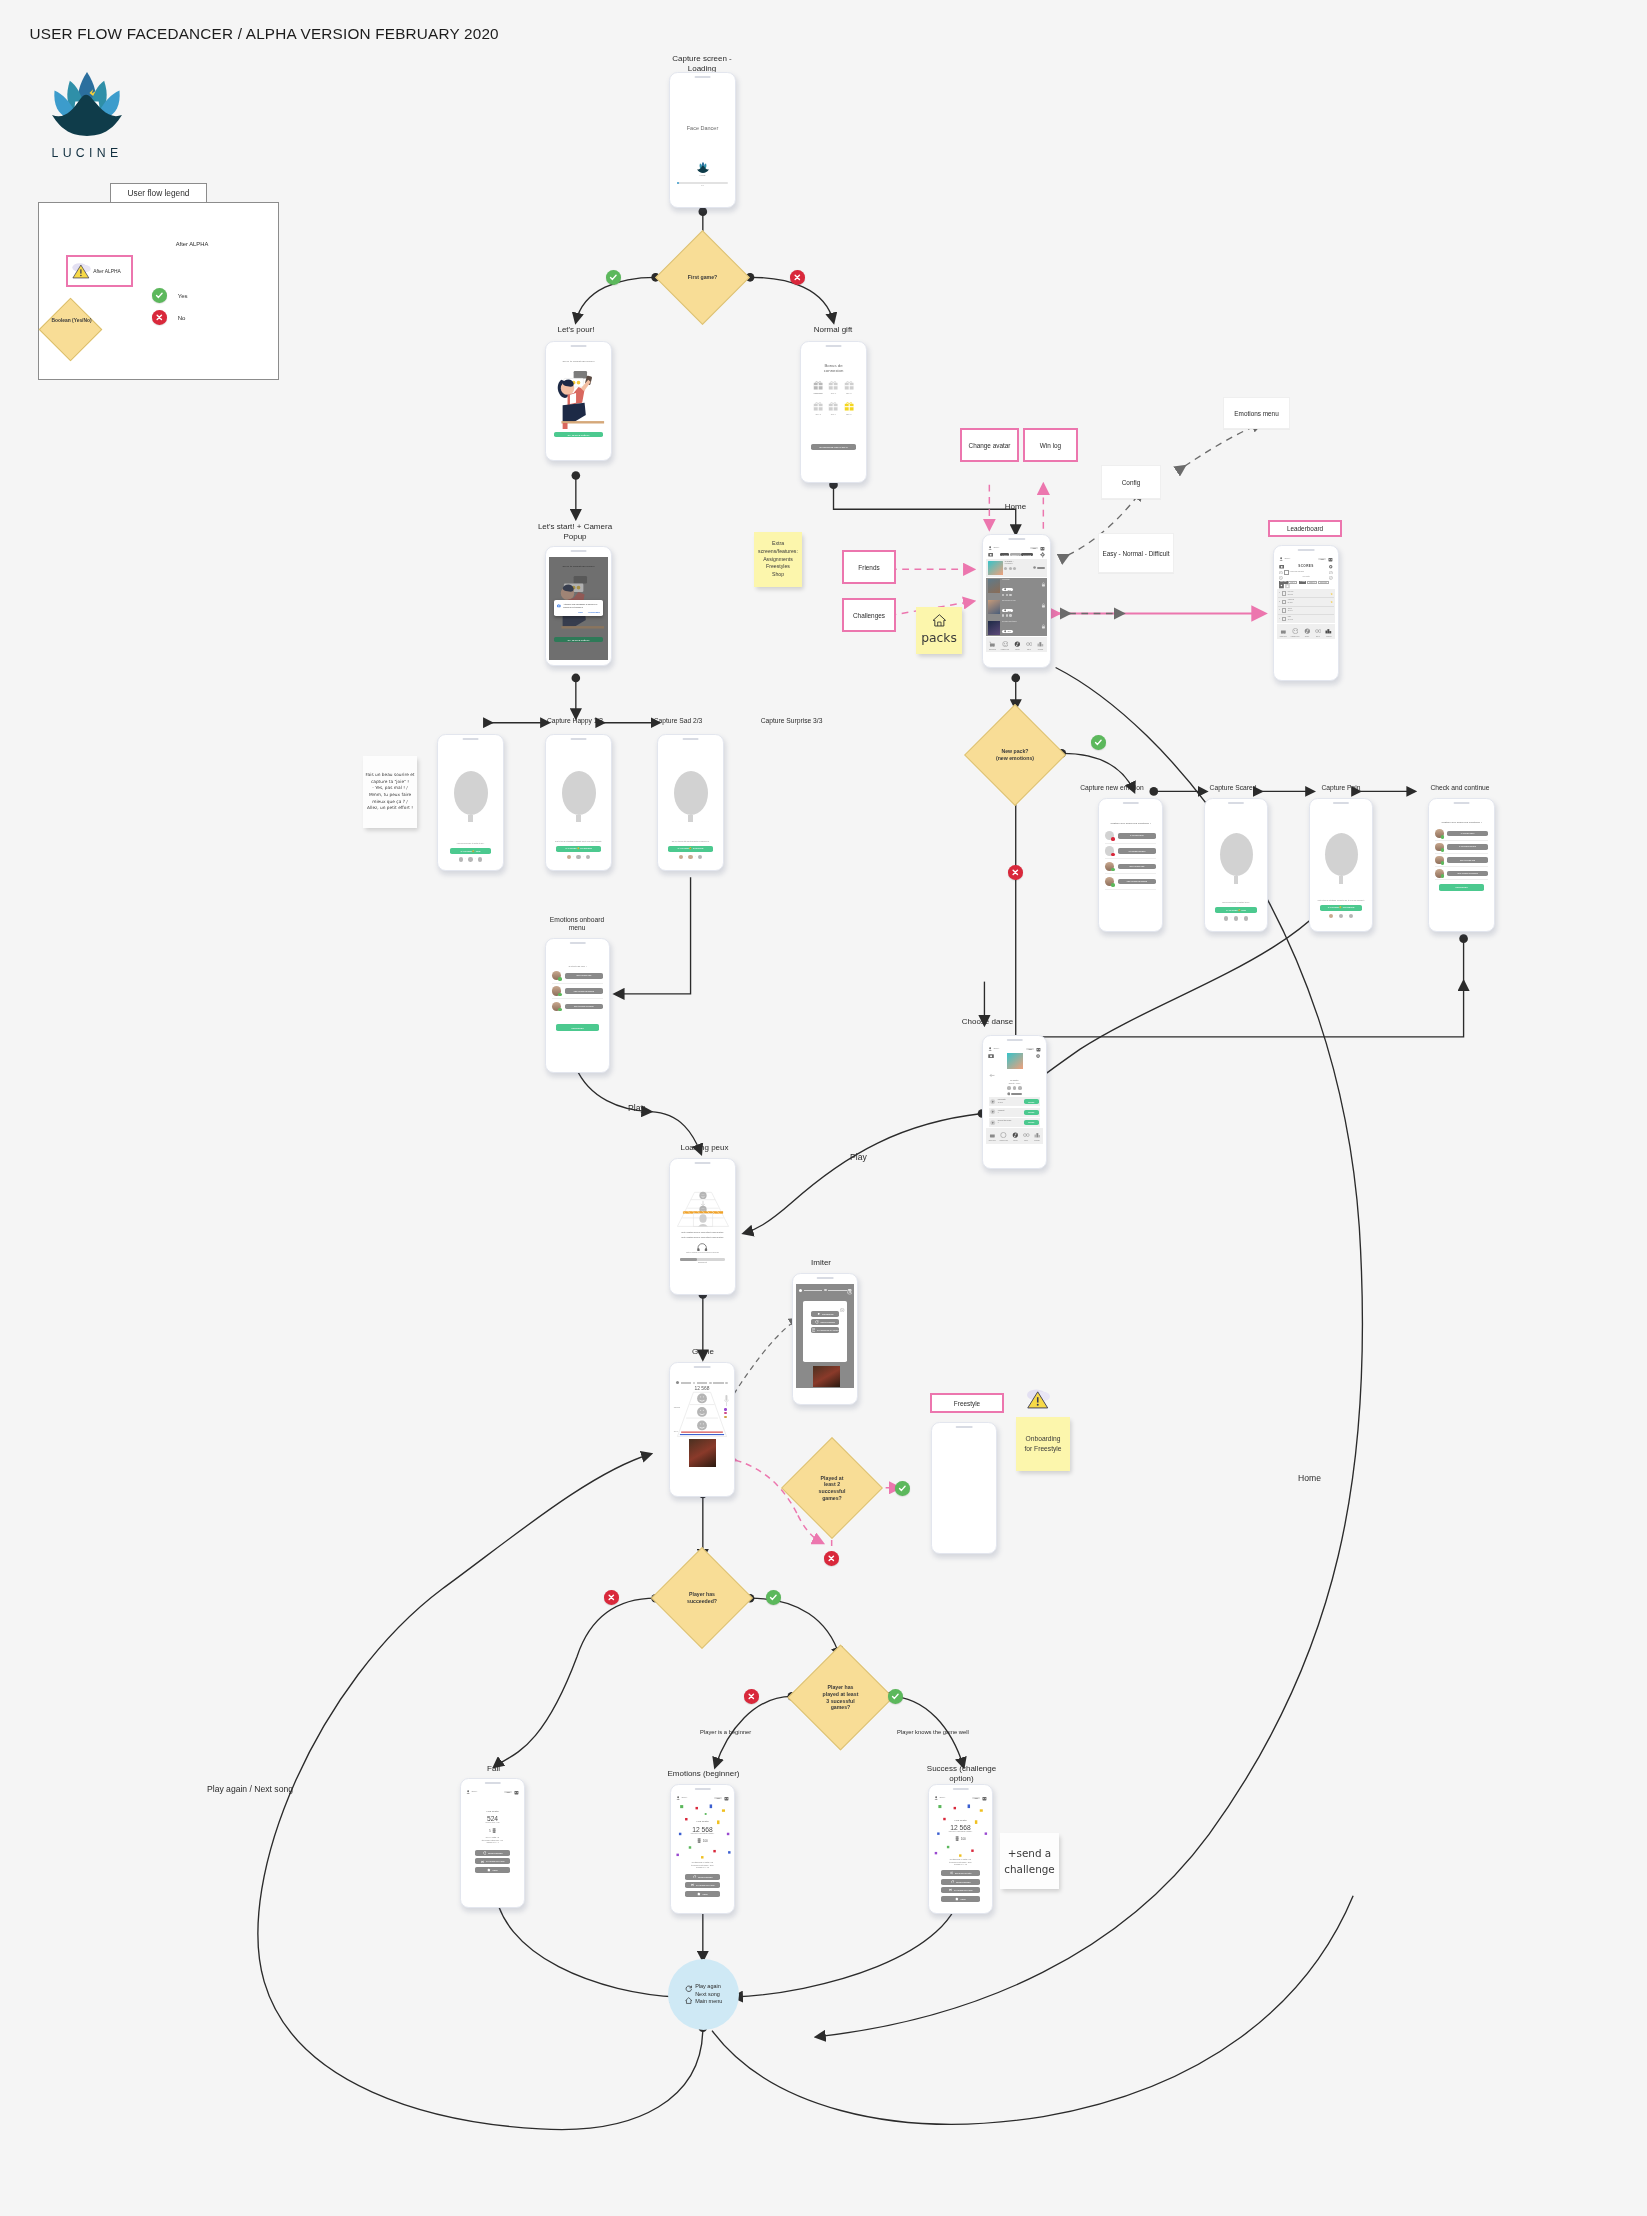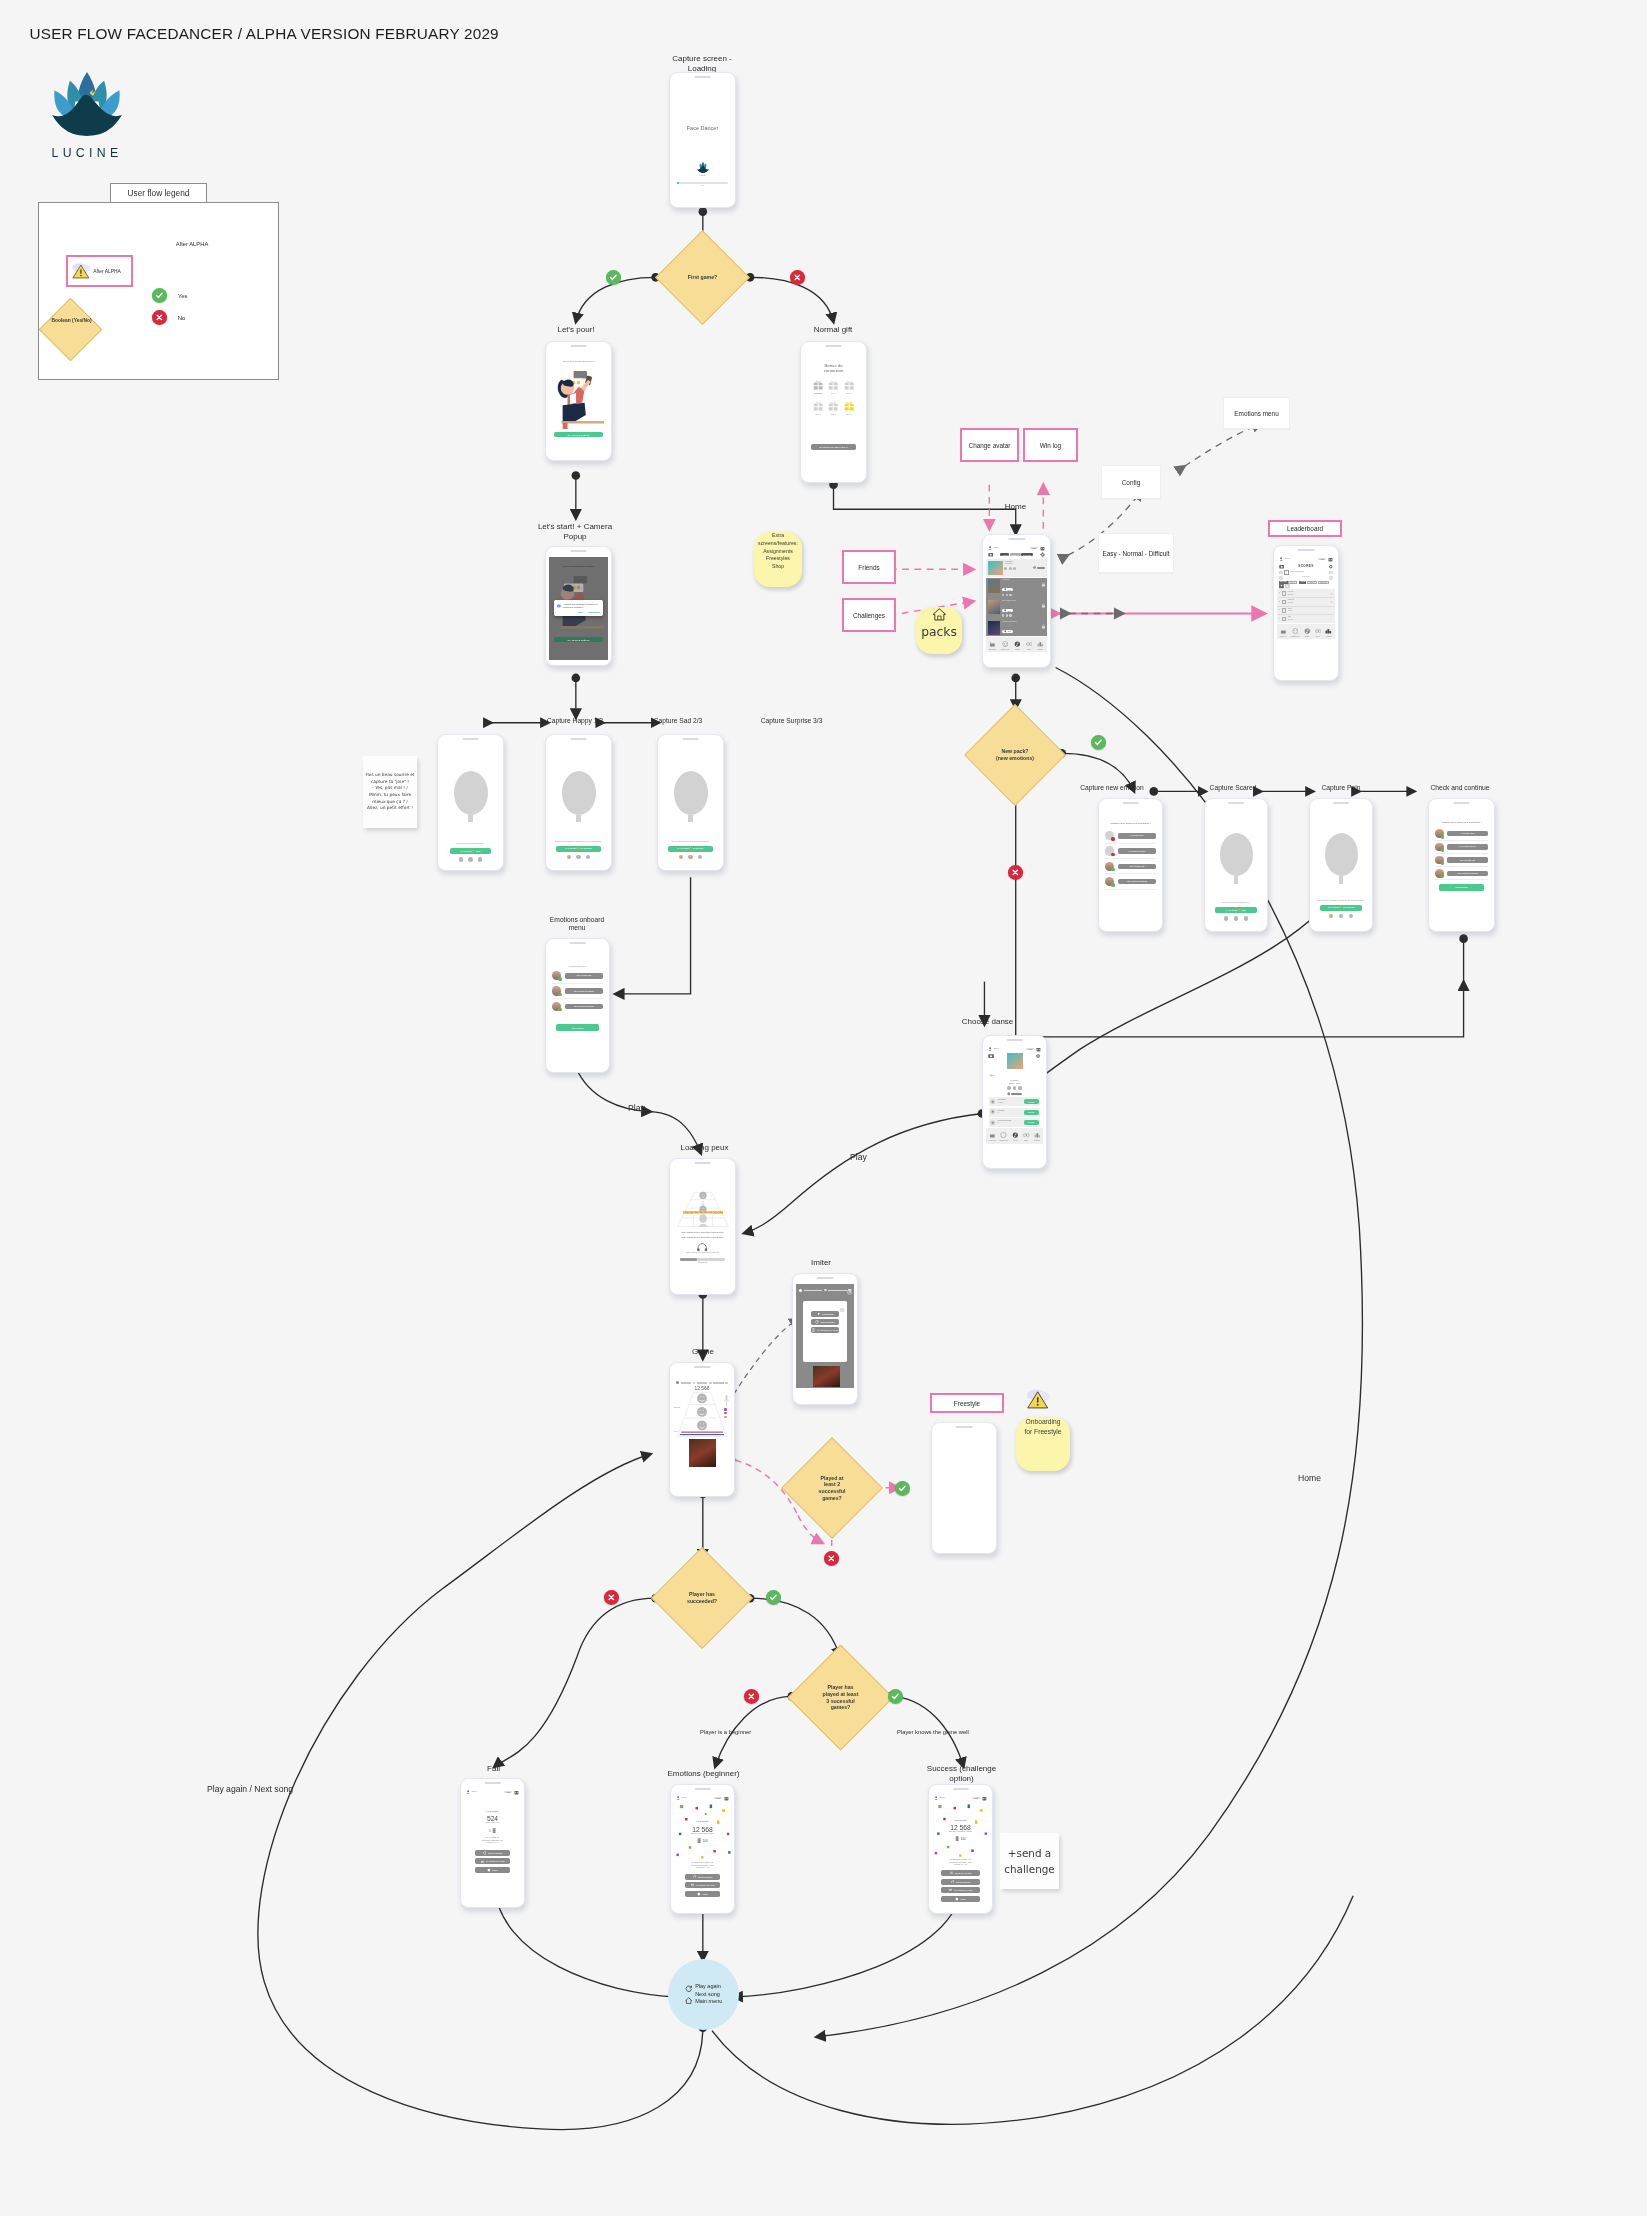--- a/index.html
+++ b/index.html
@@ -123,24 +123,23 @@
   .white-box {
     position:absolute; background:#fff; border:0.6px solid #efefef;
     display:flex; align-items:center; justify-content:center;
     font-size:6.4px; color:#2b2b2b; text-align:center; padding:1.2px;
     box-shadow:0 0.6px 0.6px rgba(0,0,0,.03);
   }
 
   
   .sticky {
     position:absolute; background:#fcf6ac;
-    display:flex; flex-direction:column; align-items:center; 
+    display:flex; flex-direction:column; align-items:center; justify-content:center;
     text-align:center; color:#3a3a3a; line-height:1.5;
     box-shadow:1.8px 2.5px 4.3px rgba(0,0,0,.16);
-    border-radius:16px;
   }
   .note-white {
     position:absolute; background:#fdfdfd;
     display:flex; align-items:center; justify-content:center;
     text-align:center; color:#3a3a3a; line-height:1.55;
     box-shadow:1.8px 2.5px 4.3px rgba(0,0,0,.16);
     font-family:"DejaVu Sans", sans-serif;
   }
   .handwrite { font-family:"DejaVu Sans", sans-serif; }
 
@@ -271,21 +270,21 @@
 
     <g fill="none" stroke="#ec76ae" stroke-width="2.4" stroke-dasharray="10 8">
       <path d="M1198 2380 C 1250 2395 1280 2430 1300 2470" marker-start="url(#arrP)"></path>
       <path d="M1300 2470 C 1315 2500 1330 2510 1340 2515" marker-end="url(#arrP)"></path>
       <path d="M1425 2425 L1465 2425" marker-end="url(#arrP)" marker-start="url(#dotP)"></path>
       <path d="M1530 2425 L1570 2425" marker-end="url(#arrP)"></path>
       <path d="M1355 2492 L1355 2528" marker-start="url(#dotP)"></path>
     </g>
   </svg>
 
-  <div class="page-title">USER FLOW FACEDANCER / ALPHA VERSION FEBRUARY 2029</div>
+  <div class="page-title">USER FLOW FACEDANCER / ALPHA VERSION FEBRUARY 2020</div>
 
   <div class="logo-wrap">
     <svg width="92" height="74" viewBox="0 0 150 120">
       <g>
         <path d="M75 8 C62 28 58 46 62 62 L88 62 C92 46 88 28 75 8 Z" fill="#2b6f9e"></path>
         <path d="M47 22 C40 44 42 60 52 70 L70 62 C66 44 58 30 47 22 Z" fill="#2f8fa8"></path>
         <path d="M103 22 C110 44 108 60 98 70 L80 62 C84 44 92 30 103 22 Z" fill="#2f8fa8"></path>
         <path d="M22 38 C20 62 28 76 42 82 L54 70 C46 56 36 44 22 38 Z" fill="#3c9ccc"></path>
         <path d="M128 38 C130 62 122 76 108 82 L96 70 C104 56 114 44 128 38 Z" fill="#3c9ccc"></path>
         <path d="M56 56 C52 74 58 88 75 88 C92 88 98 74 94 56 Z" fill="#fff"></path>

